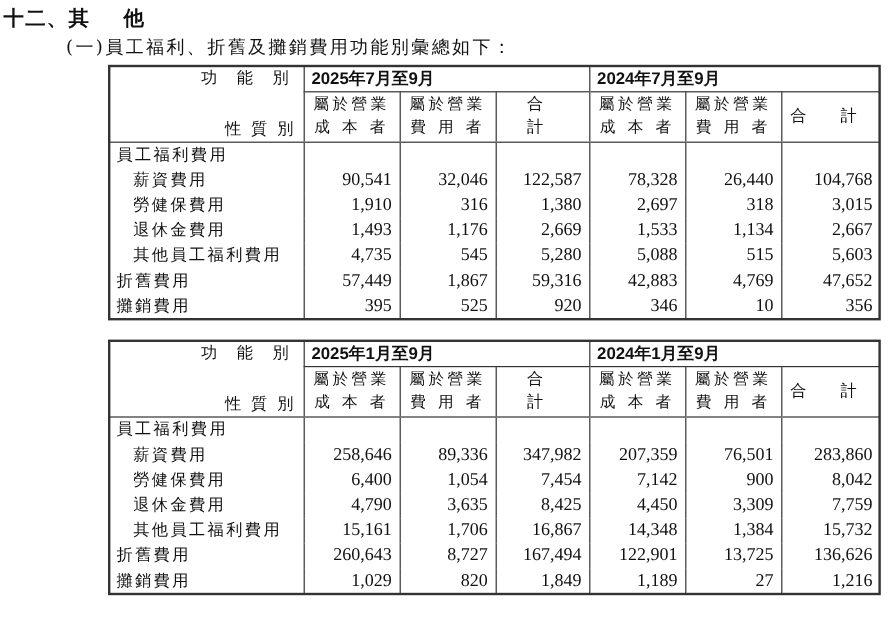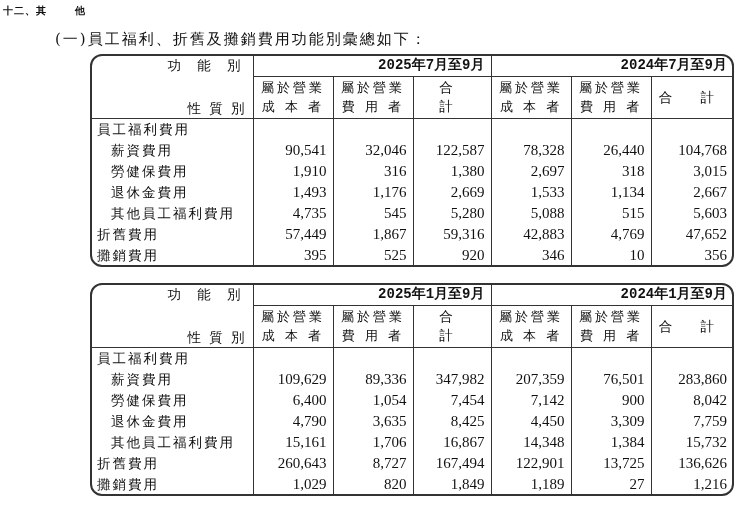--- a/index.html
+++ b/index.html
@@ -1,29 +1,29 @@
 <!DOCTYPE html>
 <html><head>
 <meta charset="utf-8">
 <style>
   html, body { margin:0; padding:0; background:#fff; }
   body { width:740px; height:526px; position:relative; overflow:hidden;
          font-family: "DejaVu Serif", "Liberation Serif", serif; color:#111; }
-  .h1 { position:absolute; left:3px; top:4px; font-size:10px; font-weight:bold; letter-spacing:1px; }
+  .h1 { position:absolute; left:3px; top:4px; font-size:17px; font-weight:bold; letter-spacing:1px; }
   .h1 .gap { display:inline-block; width:28px; }
   .h2 { position:absolute; left:55px; top:30px; font-size:15px; letter-spacing:2px; }
   table.t { position:absolute; left:91px; width:642px; border-collapse:collapse; table-layout:fixed;
-            font-size:13.5px;border-radius:11px; }
+            font-size:13.5px; }
   table.t td { padding:0 6px; height:21px; line-height:19px; vertical-align:middle; }
   .outer { outline:2px solid #333; outline-offset:-1px; }
   .bl { border-left:1.5px solid #333; }
   .bb { border-bottom:1.5px solid #333;text-align:right; }
   .num { text-align:right; font-family: "Liberation Serif", serif; font-size:15px; }
   .hdr-fn { text-align:right; letter-spacing:6px; }
-  .period { text-align:right; font-weight:bold; font-family:Liberation Mono, monospace; font-size:14px; }
+  .period { text-align:left; font-weight:bold; font-family:Liberation Sans, sans-serif; font-size:14px; }
   .sub { text-align:center; line-height:17px; letter-spacing:3px; font-size:13px; padding:2px 0; }
   .tot { text-align:center; letter-spacing:12px; }
   .ind { padding-left:20px !important; letter-spacing:2px;margin-top:34px; }
   .lbl { letter-spacing:2px; }
 </style>
 </head>
 <body>
 
 <div class="h1"><span>十二、其</span><span class="gap"></span><span>他</span></div>
 <div class="h2">(一)員工福利、折舊及攤銷費用功能別彙總如下：</div>
@@ -176,21 +176,21 @@
         <td class="lbl">員工福利費用</td>
         <td class="num bl"></td>
         <td class="num bl"></td>
         <td class="num bl"></td>
         <td class="num bl"></td>
         <td class="num bl"></td>
         <td class="num bl"></td>
       </tr>
       <tr>
         <td class="ind">薪資費用</td>
-        <td class="num bl">109,629</td>
+        <td class="num bl">258,646</td>
         <td class="num bl">89,336</td>
         <td class="num bl">347,982</td>
         <td class="num bl">207,359</td>
         <td class="num bl">76,501</td>
         <td class="num bl">283,860</td>
       </tr>
       <tr>
         <td class="ind">勞健保費用</td>
         <td class="num bl">6,400</td>
         <td class="num bl">1,054</td>

